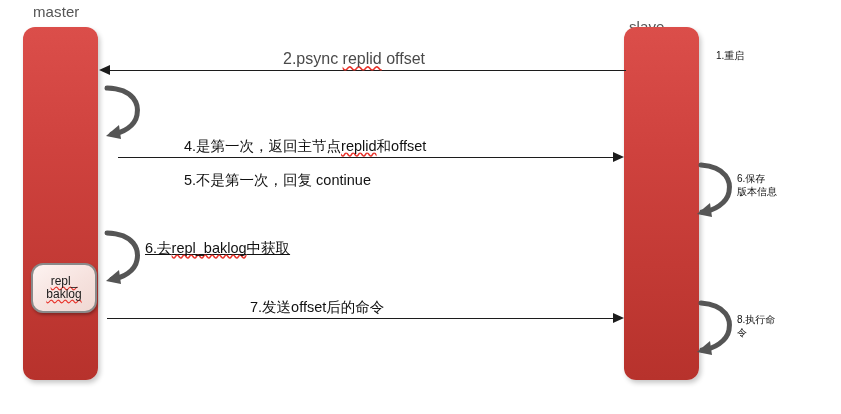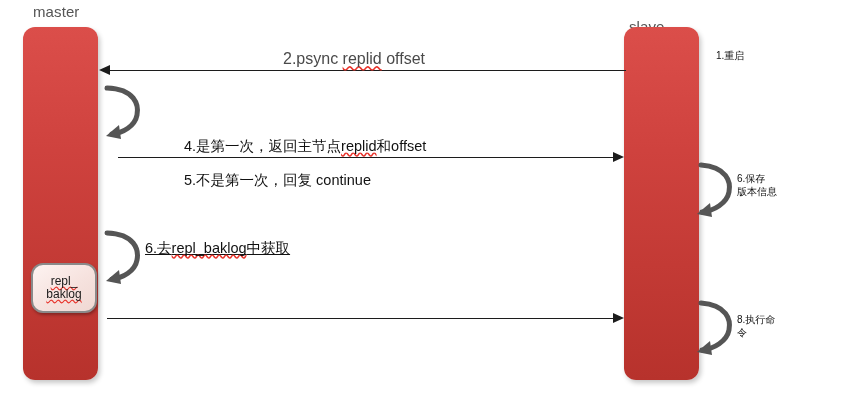--- a/index.html
+++ b/index.html
@@ -143,20 +143,21 @@
   <div class="selfloop" style="left:105px; top:228px;">
     <svg width="42" height="58" viewBox="0 0 42 58">
       <path d="M 2 5 C 30 6, 34 22, 32 32 C 30 43, 18 50, 7 51" fill="none" stroke="#555555" stroke-width="5" stroke-linecap="round"></path>
       <path d="M 14 42 L 1 53 L 16 56 Z" fill="#555555"></path>
     </svg>
   </div>
   <div class="msg-text" style="left:145px; top:239px; line-height:1.33;text-decoration:underline;"><span>6.去</span><span class="sq">repl_baklog</span><span>中获取</span><br></div>
 
   <div class="msg-line" style="left:107px; top:318px; width:509px;"></div>
   <div class="arrow-head right" style="left:613px; top:312.5px;"></div>
+  <div class="msg-text" style="left:250px; top:298px;">7.发送offset后的命令</div>
 
   <div class="note-text" style="left:716px; top:49px;">1.重启</div>
 
   <div class="selfloop" style="left:697px; top:160px;">
     <svg width="42" height="58" viewBox="0 0 42 58">
       <path d="M 4 5 C 30 7, 34 22, 32 32 C 30 43, 17 51, 5 52" fill="none" stroke="#555555" stroke-width="5" stroke-linecap="round"></path>
       <path d="M 13 43 L 0 54 L 15 57 Z" fill="#555555"></path>
     </svg>
   </div>
   <div class="note-text" style="left:737px; top:172px;">6.保存

